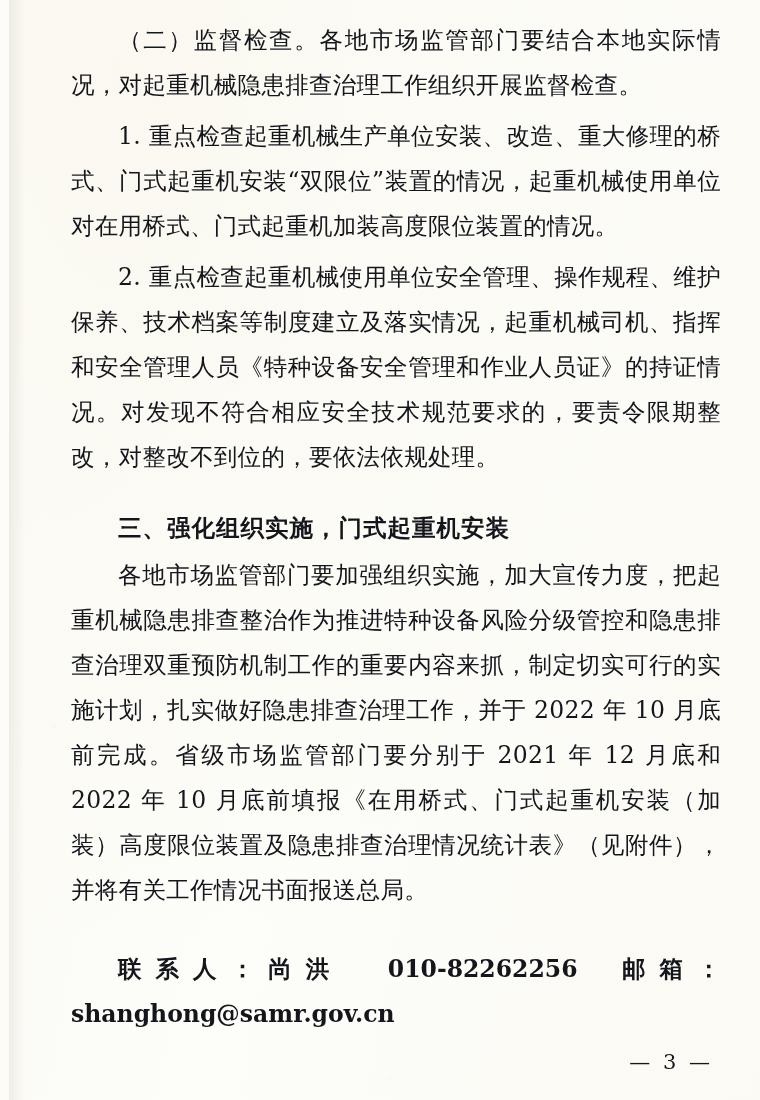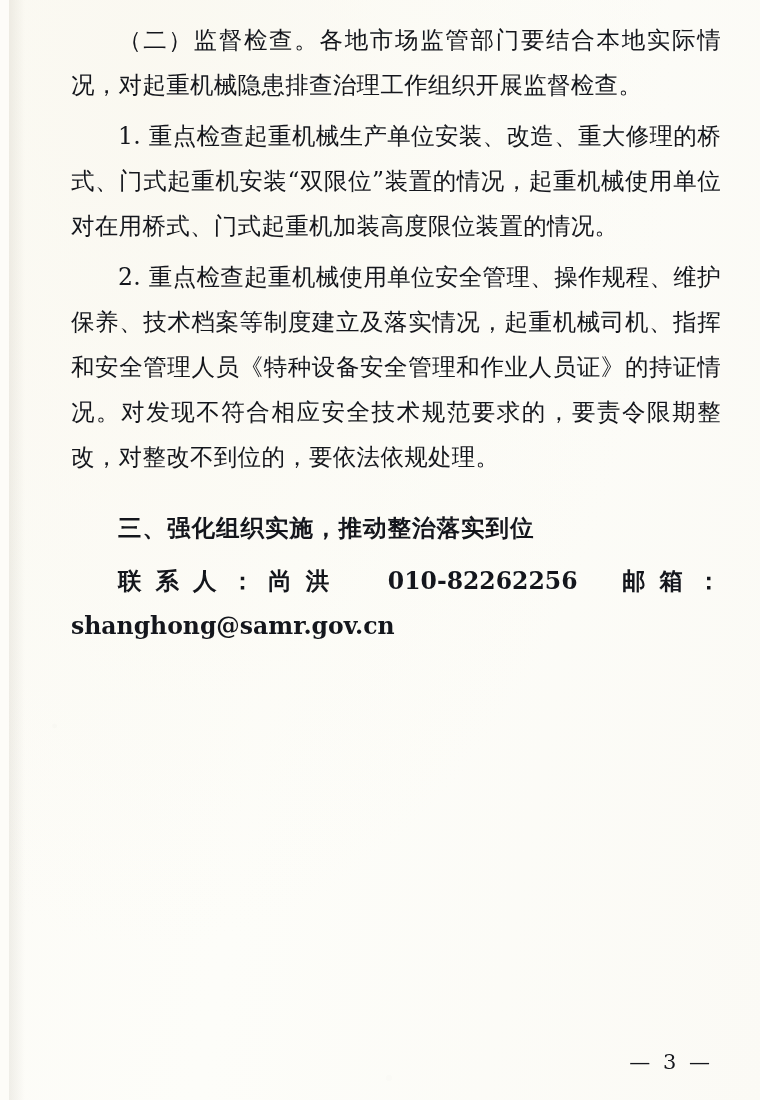--- a/index.html
+++ b/index.html
@@ -41,20 +41,21 @@
   .heading {
     font-weight: bold;
     text-indent: 2em;
     margin: 12px 0 2px 0;
     letter-spacing: 1px;
   }
   .contact {
     text-indent: 2em;
     font-weight: bold;
     letter-spacing: 0.4px;
+    margin-top: 28px;
   }
   .contact .latin {
     font-family: "DejaVu Serif", "Liberation Serif", serif;
     letter-spacing: 0;
   }
   .spacer-sm { height: 6px; }
   .spacer-md { height: 14px; }
   .page-number {
     position: absolute;
     bottom: 26px;
@@ -91,22 +92,23 @@
 
     <p>（二）监督检查。各地市场监管部门要结合本地实际情况，对起重机械隐患排查治理工作组织开展监督检查。</p>
     <div class="spacer-sm"></div>
 
     <p>1. 重点检查起重机械生产单位安装、改造、重大修理的桥式、门式起重机安装“双限位”装置的情况，起重机械使用单位对在用桥式、门式起重机加装高度限位装置的情况。</p>
     <div class="spacer-sm"></div>
 
     <p>2. 重点检查起重机械使用单位安全管理、操作规程、维护保养、技术档案等制度建立及落实情况，起重机械司机、指挥和安全管理人员《特种设备安全管理和作业人员证》的持证情况。对发现不符合相应安全技术规范要求的，要责令限期整改，对整改不到位的，要依法依规处理。</p>
     <div class="spacer-md"></div>
 
-    <p class="heading">三、强化组织实施，推动整治落实到位</p>
+    <p class="heading">三、强化组织实施，门式起重机安装</p>
 
+    <p>各地市场监管部门要加强组织实施，加大宣传力度，把起重机械隐患排查整治作为推进特种设备风险分级管控和隐患排查治理双重预防机制工作的重要内容来抓，制定切实可行的实施计划，扎实做好隐患排查治理工作，并于 2022 年 10 月底前完成。省级市场监管部门要分别于 2021 年 12 月底和 2022 年 10 月底前填报《在用桥式、门式起重机安装（加装）高度限位装置及隐患排查治理情况统计表》（见附件），并将有关工作情况书面报送总局。</p>
     <div class="spacer-sm"></div>
 
 
     <p class="contact">
       <span>联系人：</span><span>尚洪</span>&nbsp;&nbsp;<span class="latin">010-82262256</span>&nbsp;&nbsp;<span>邮箱：</span><span class="latin">shanghong@samr.gov.cn</span>
     </p>
 
   </div>
 
   <div class="page-number">— 3 —</div>

